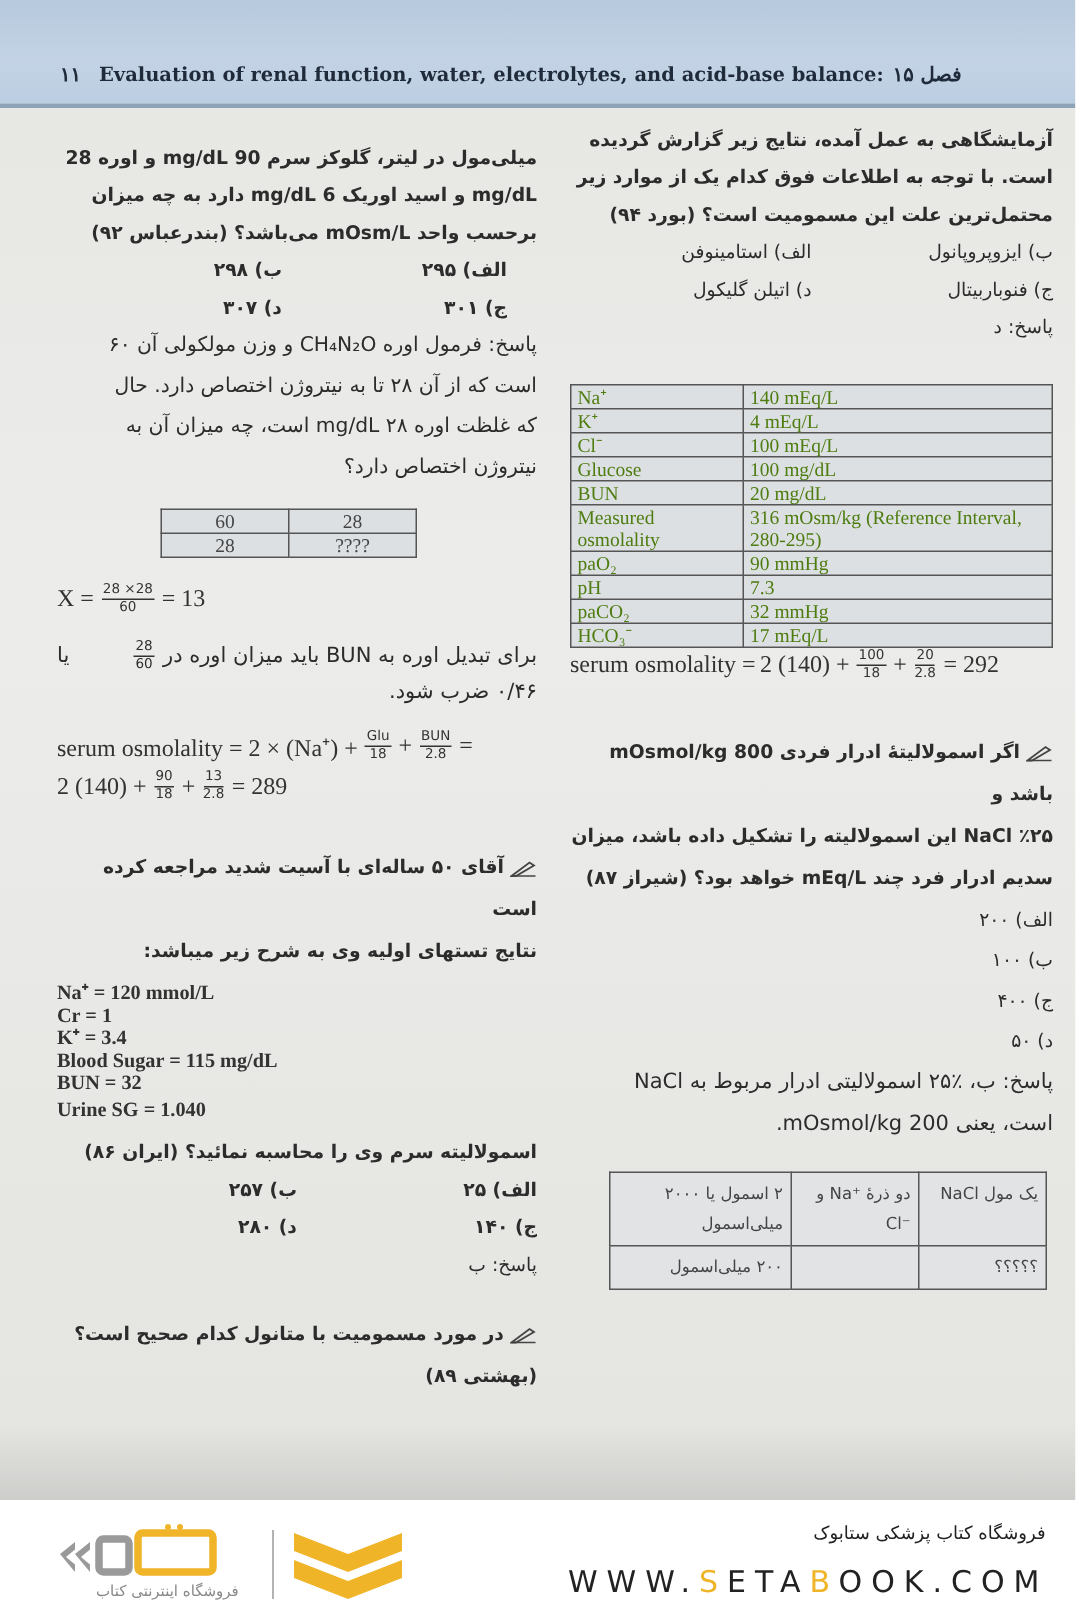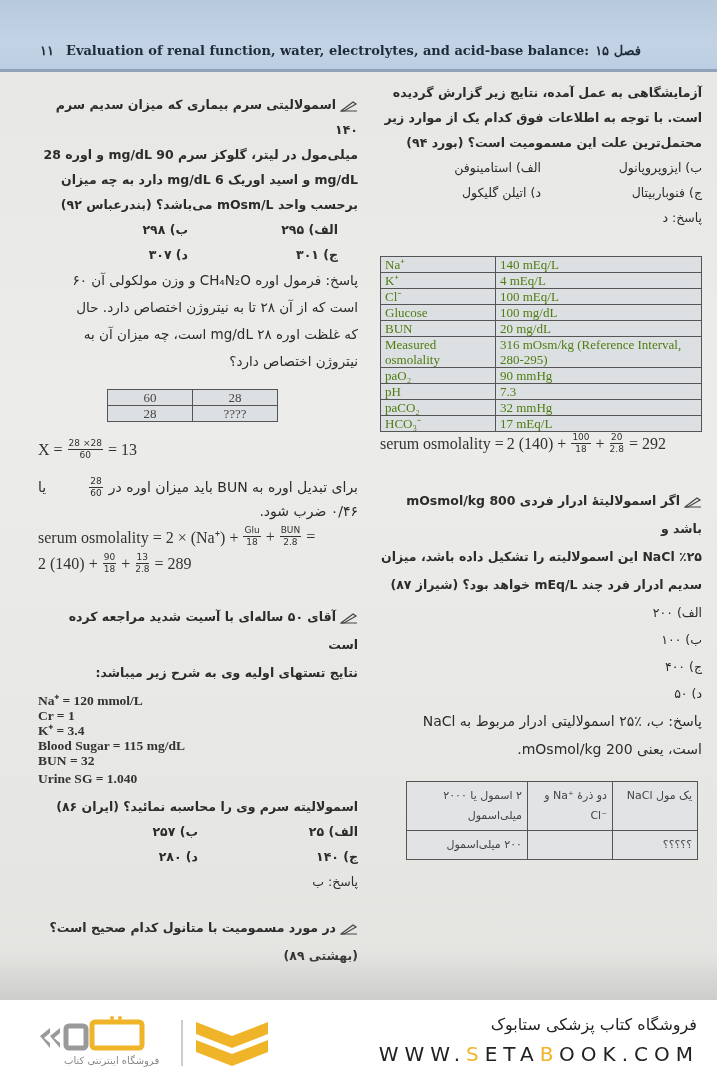--- a/index.html
+++ b/index.html
@@ -48,21 +48,21 @@
 
   .small-table { border-collapse: collapse; direction: ltr; background: #dde0e3; font-family: "Liberation Serif", serif; font-size: 13px; color: #444; }
   .small-table td { border: 1px solid #555; text-align: center; width: 85px; line-height: 15px; }
 
   .nacl-table { border-collapse: collapse; direction: rtl; background: #e1e3e5; font-size: 11px; color: #444; }
   .nacl-table td { border: 1px solid #555; padding: 4px 5px; vertical-align: top; text-align: right; line-height: 20px; }
 
   .bottom-shadow { position: absolute; left: 0; top: 950px; width: 717px; height: 50px; background: linear-gradient(180deg, rgba(200,200,198,0) 0%, rgba(190,190,188,0.6) 100%); }
 
   .footer { position: absolute; left: 0; top: 1000px; width: 717px; height: 80px; background: #ffffff; }
-  .footer-shop { position: absolute; right: 20px; top: 15px; font-size: 16px; direction: rtl; color: #222; }
+  .footer-shop { position: absolute; right: 20px; top: 15px; font-size: 12px; direction: rtl; color: #222; }
   .footer-url { position: absolute; right: 18px; top: 42px; font-family: "DejaVu Sans", sans-serif; font-size: 20px; letter-spacing: 6px; color: #222; }
   .footer-url .acc { color: #f0b429; }
   .footer-logo { position: absolute; left: 36px; top: 14px; width: 250px; height: 56px; }
 </style>
 </head>
 <body>
 
 <div class="photo">
   <div class="header-band">
     <div class="header-title">
@@ -181,24 +181,20 @@
         <td>؟؟؟؟؟</td>
         <td></td>
         <td>۲۰۰ میلی‌اسمول</td>
       </tr>
     </tbody>
       </table>
   </div>
 
   <div class="col col-left">
     <div class="fa">
-      <div><svg class="pen-icon" viewBox="0 0 18 12">
-            <path d="M1 11 L13 2 L16 4 L4 11 Z" fill="none" stroke="#444" stroke-width="1.2"></path>
-            <path d="M1 11 L17 11" stroke="#444" stroke-width="1"></path>
-          </svg><span>اسمولالیتی سرم بیماری که میزان سدیم سرم ۱۴۰</span></div>
       <div>میلی‌مول در لیتر، گلوکز سرم 90 mg/dL و اوره 28</div>
       <div>mg/dL و اسید اوریک 6 mg/dL دارد به چه میزان</div>
       <div>برحسب واحد mOsm/L می‌باشد؟ (بندرعباس ۹۲)</div>
     </div>
     <div class="fa opts" style="padding-right:20px;">
       <span>الف) ۲۹۵</span>
       <span>ب) ۲۹۸</span>
     </div>
     <div class="fa opts" style="padding-right:20px;">
       <span>ج) ۳۰۱</span>
@@ -238,21 +234,21 @@
         <span>برای تبدیل اوره به BUN باید میزان اوره در</span>
         <span class="frac" style="direction:ltr">
             <span class="num">28</span>
             <span>60</span>
           </span>
         <span style="margin-right:auto">یا</span>
       </div>
       <div>۰/۴۶ ضرب شود.</div>
     </div>
 
-    <div class="formula" style="margin-top:2px;">
+    <div class="formula" style="margin-top:13px;">
       <span>serum osmolality = 2 × (Na⁺) +</span>
       <span class="frac">
           <span class="num">Glu</span>
           <span>18</span>
         </span>
       <span>+</span>
       <span class="frac">
           <span class="num">BUN</span>
           <span>2.8</span>
         </span>

